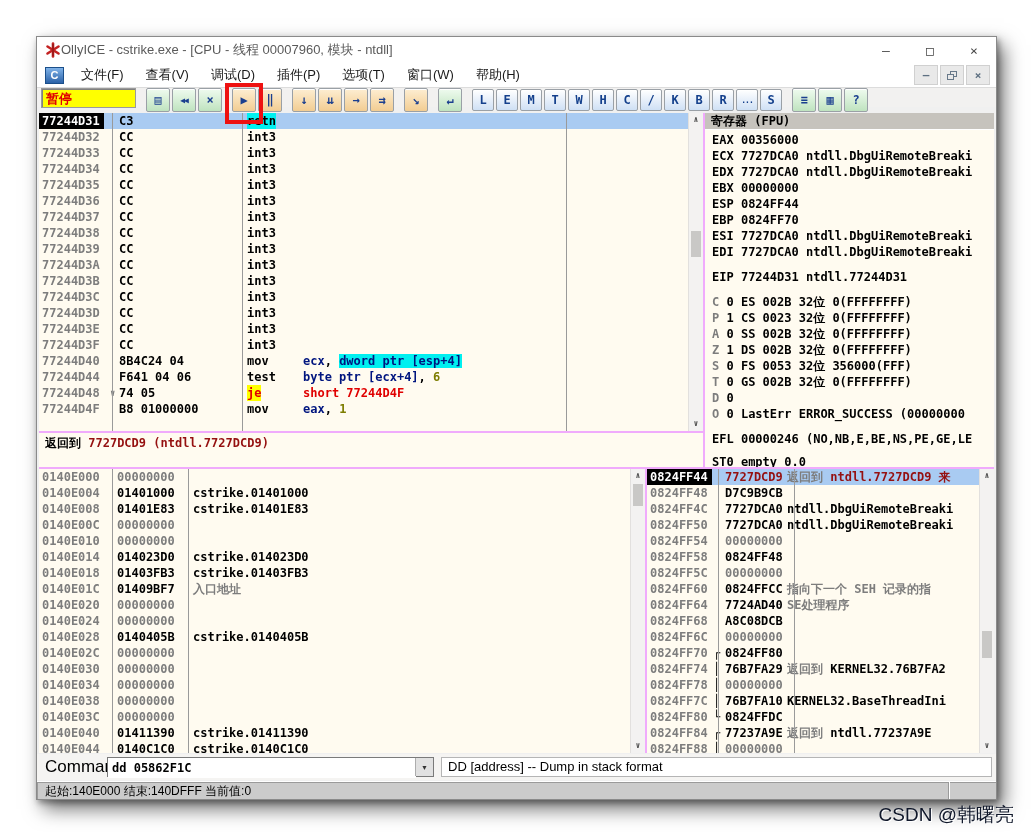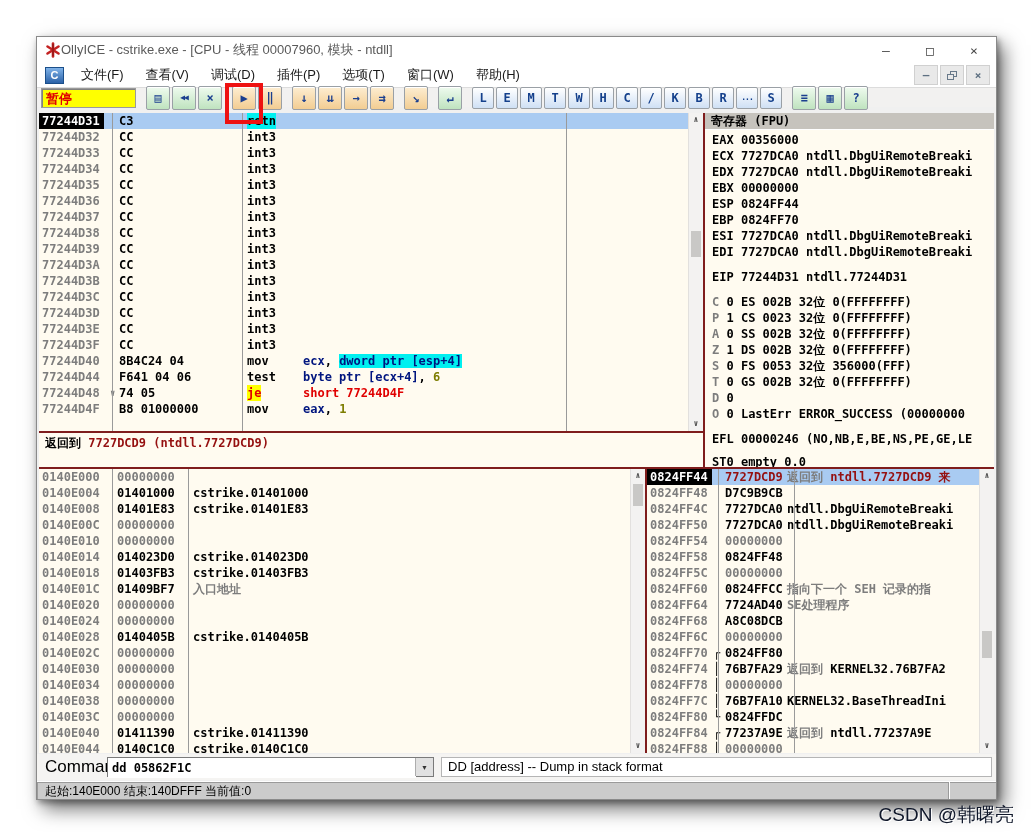--- a/index.html
+++ b/index.html
@@ -21,34 +21,34 @@
   .menu-item{padding:2px 11px;font-size:13px;color:#1a1a1a;white-space:nowrap;}
   #mdi-controls{margin-left:auto;display:flex;margin-right:6px;}
   .mdi-btn{width:22px;height:18px;background:#e9e9e9;border:1px solid #d0d0d0;margin-left:2px;
     display:flex;align-items:center;justify-content:center;color:#5e7082;font-size:11px;font-weight:bold;
     font-family:"DejaVu Sans Mono",monospace;}
   .glyph-restore{position:relative;width:10px;height:9px;display:inline-block;}
   .glyph-restore::before{content:"";position:absolute;right:0;top:0;width:5px;height:4px;border:1px solid #68798a;}
   .glyph-restore::after{content:"";position:absolute;left:0;bottom:0;width:5px;height:4px;border:1px solid #68798a;background:#e9e9e9;}
   
   #toolbar{position:absolute;left:0;top:50px;right:0;height:20px;background:#f2f1f0;border-top:1px solid #dcdcdc;
-    display:flex;align-items:center;padding-left:4px;box-sizing:border-box;}
+    display:flex;align-items:flex-start;padding-left:4px;box-sizing:border-box;}
   #pause-box{width:95px;height:20px;background:#ffff00;border:1px solid #9a9a9a;box-shadow:inset 1px 1px 0 #808080;
     color:#e00000;font-weight:bold;font-size:13px;line-height:20px;padding-left:4px;box-sizing:border-box;flex:none;}
   .tb-btn{width:22px;height:22px;margin-left:2px;border:1px solid #9aa0a6;border-radius:2px;flex:none;
     display:flex;align-items:center;justify-content:center;font:bold 12px "DejaVu Sans Mono",monospace;
     color:#1b3f8f;box-shadow:inset 0 1px 0 #ffffff;}
   .tb-gap{margin-left:10px;}
   .tb-green{background:linear-gradient(#effbef,#bfe3bf);}
   .tb-orange{background:linear-gradient(#fdeed2,#f2cd92);}
   .tb-letter{background:linear-gradient(#ffffff,#cfe0f5);color:#14408c;width:20px;height:20px;}
   .tb-sm{font-size:8px;letter-spacing:-1px;}
   #annotation-box{position:absolute;border:4px solid #ee1111;background:transparent;z-index:50;pointer-events:none;}
   
-  #cpu{position:absolute;left:2px;right:2px;top:76px;height:640px;background:#7f1d1d;}
+  #cpu{position:absolute;left:2px;right:2px;top:76px;height:640px;background:#f0abfc;}
   .pane{position:absolute;background:#FFFBF0;overflow:hidden;
     font:bold 12px/16px "DejaVu Sans Mono",monospace;color:#000;}
   #disasm-pane{left:0;top:0;width:664px;height:318px;}
   #info-pane{left:0;top:320px;width:664px;height:34px;padding:2px 17px 0 6px;box-sizing:border-box;}
   #registers-pane{left:666px;top:0;width:289px;height:354px;}
   #dump-pane{left:0;top:356px;width:606px;height:284px;}
   #stack-pane{left:608px;top:356px;width:347px;height:284px;}
   .vsep{position:absolute;top:0;bottom:0;width:1px;background:#9a9a9a;}
   
   .d-row,.m-row,.s-row{position:relative;height:16px;white-space:nowrap;}

